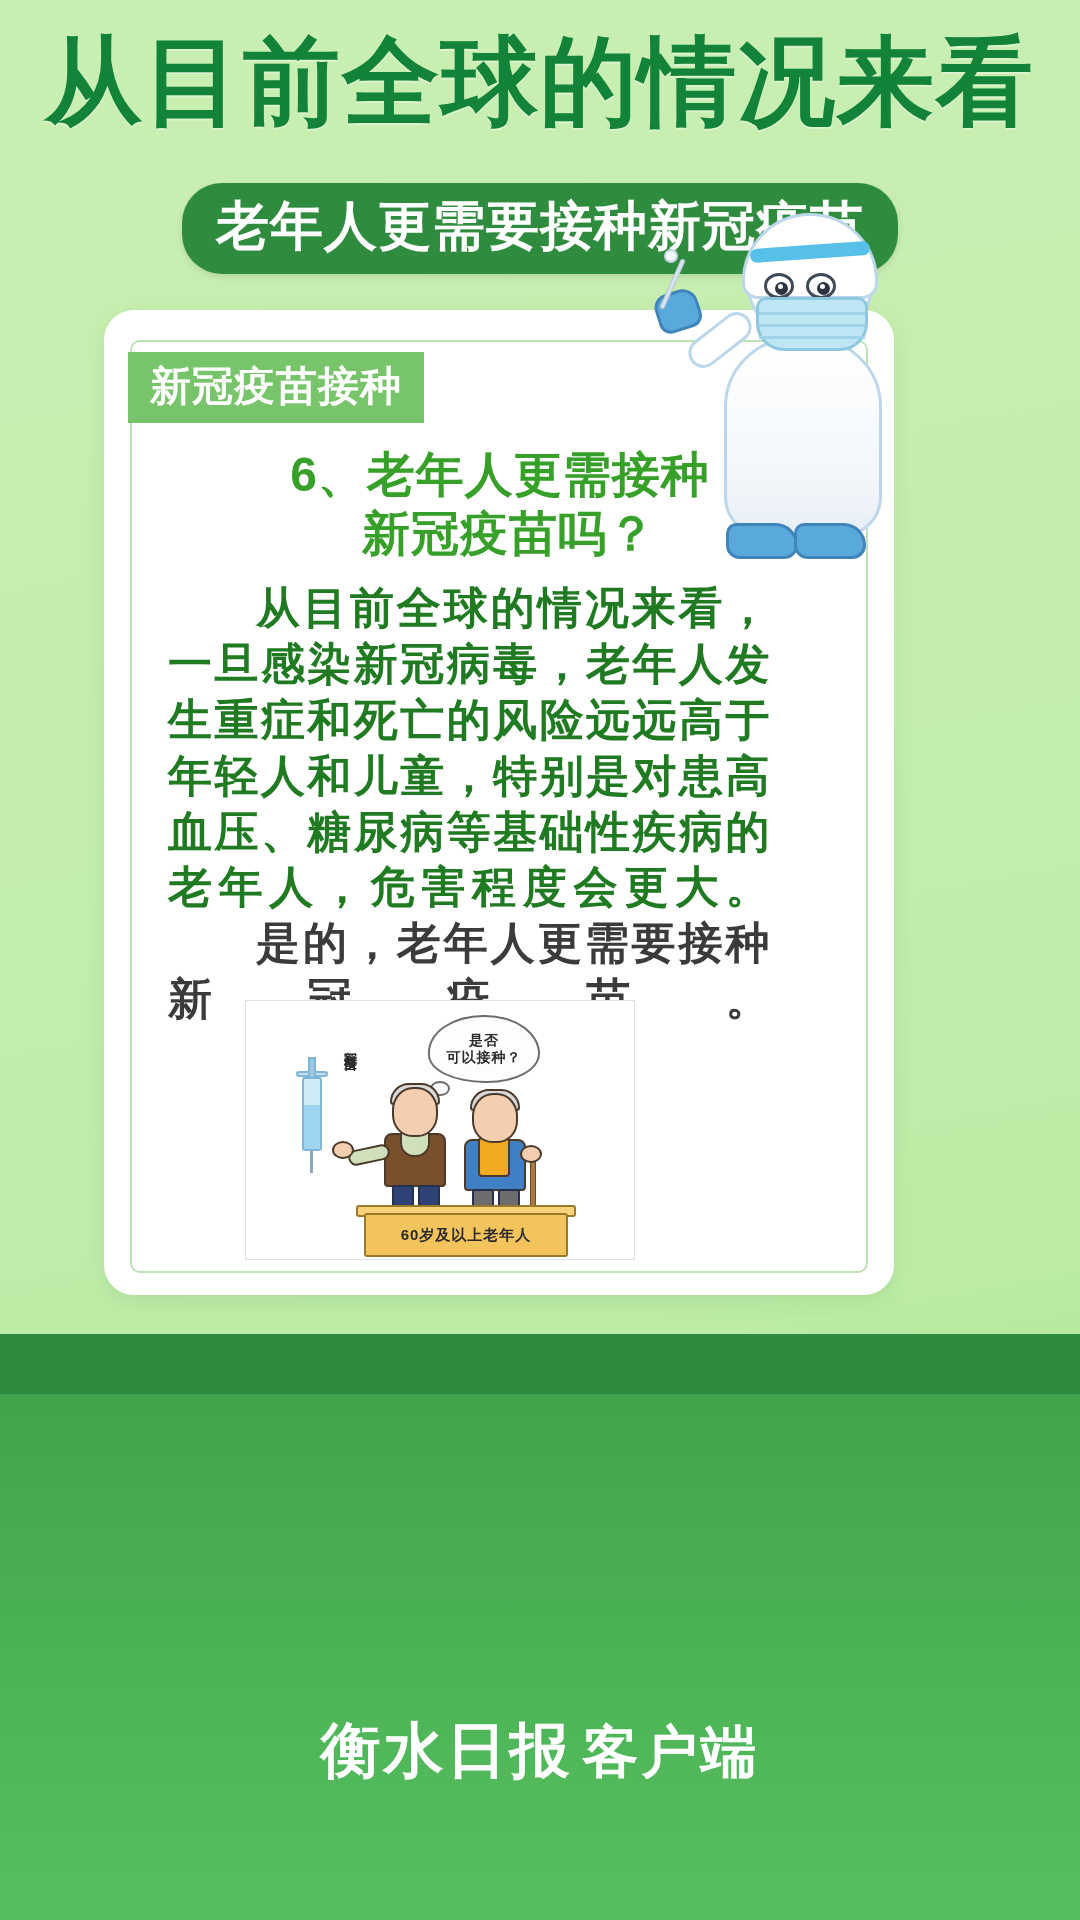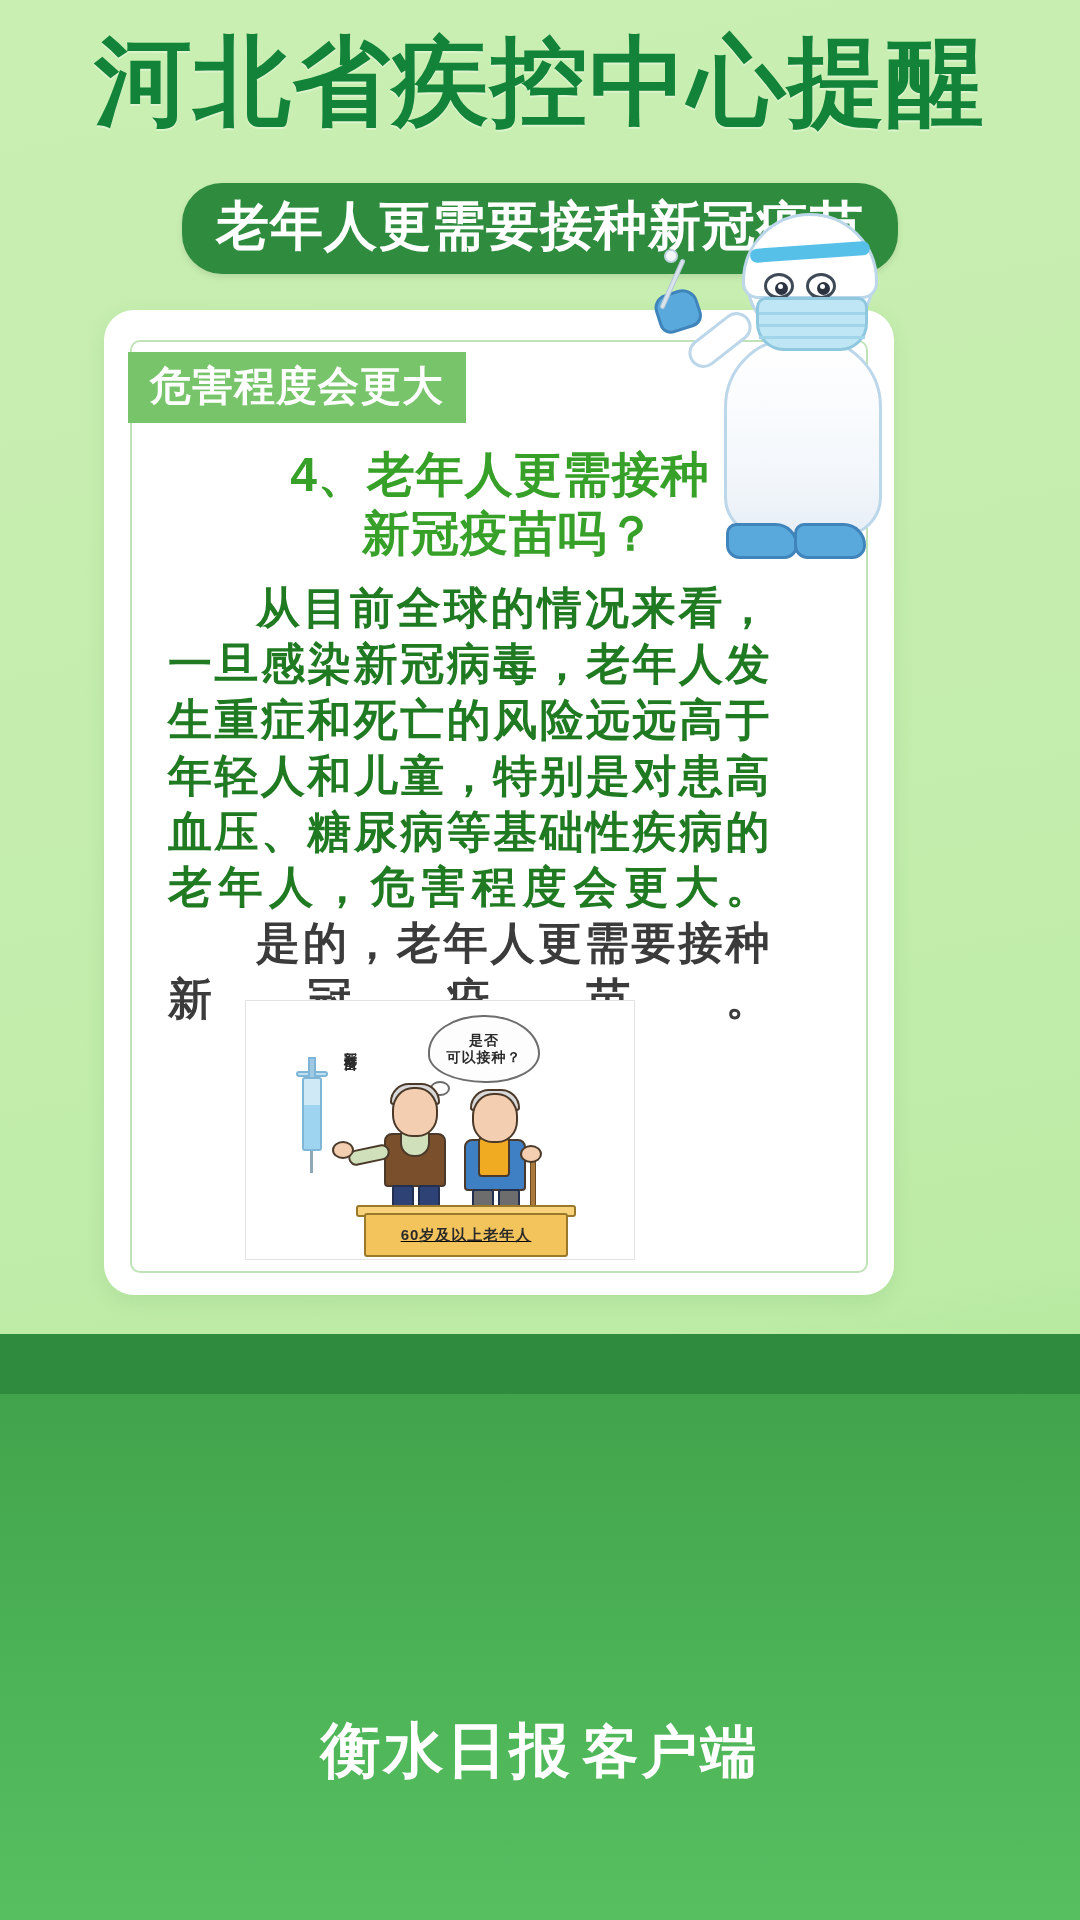--- a/index.html
+++ b/index.html
@@ -247,21 +247,21 @@
   .pb .cane-hand{
     position:absolute; left:66px; top:52px; width:22px; height:18px;
     background:#f3ceb0; border:2px solid #4b3a2a; border-radius:50%;
   }
 
   
   .platform{
     position:absolute; left:118px; top:212px;
     width:204px; height:44px;
     background:#f3c35c; border:2px solid #9a7a2a; border-radius:3px;
-    display:flex; align-items:center; justify-content:center;text-decoration:underline;
+    display:flex; align-items:center; justify-content:center;
   }
   .platform-label{
     font-size:15px; font-weight:700; color:#2a2a2a; letter-spacing:1px;
   }
   .platform-top{
     position:absolute; left:110px; top:204px; width:220px; height:12px;
     background:#f8d37c; border:2px solid #9a7a2a; border-radius:3px;
   }
 
   
@@ -345,21 +345,21 @@
   .brand-b{
     font-weight:700; font-size:56px; color:#ffffff;
     letter-spacing:3px; margin-left:10px;
   }
 </style>
 </head>
 <body>
 
 <div class="page">
 
-  <div class="header-title">河北省疾控中心提醒</div>
+  <div class="header-title">从目前全球的情况来看</div>
 
   <div class="pill-banner">老年人更需要接种新冠疫苗</div>
 
   <div class="mascot">
     <div class="m-body"></div>
     <div class="m-shoe-l"></div>
     <div class="m-shoe-r"></div>
     <div class="m-head"></div>
     <div class="m-hood"></div>
     <div class="m-band"></div>
@@ -377,24 +377,24 @@
     <div class="m-arm"></div>
     <div class="m-glove"></div>
     <div class="m-swab"></div>
     <div class="m-swab-tip"></div>
   </div>
 
   <div class="card-outer">
     <div class="card-inner"></div>
   </div>
 
-  <div class="label-tab">危害程度会更大</div>
+  <div class="label-tab">新冠疫苗接种</div>
 
   <div class="question">
-    <span class="q-line q-line1">4、老年人更需接种</span>
+    <span class="q-line q-line1">6、老年人更需接种</span>
     <span class="q-line q-line2">新冠疫苗吗？</span>
   </div>
 
   <div class="body-copy">
     <p class="para para-green">从目前全球的情况来看，一旦感染新冠病毒，老年人发生重症和死亡的风险远远高于年轻人和儿童，特别是对患高血压、糖尿病等基础性疾病的老年人，危害程度会更大。</p>
     <p class="para para-dark">是的，老年人更需要接种新冠疫苗。</p>
   </div>
 
   <div class="illus-frame">
     <div class="illus-inner">

